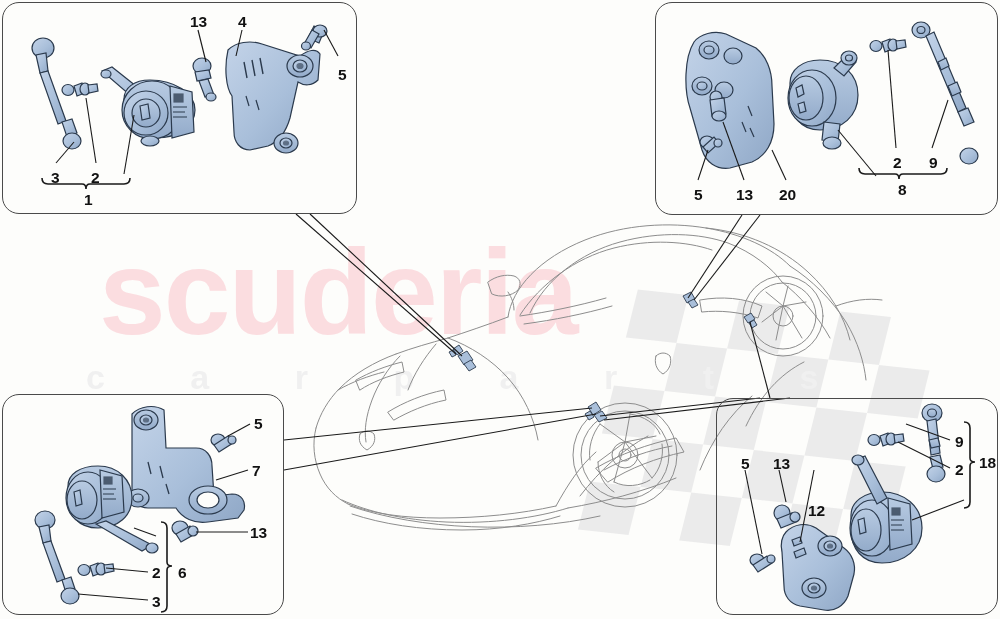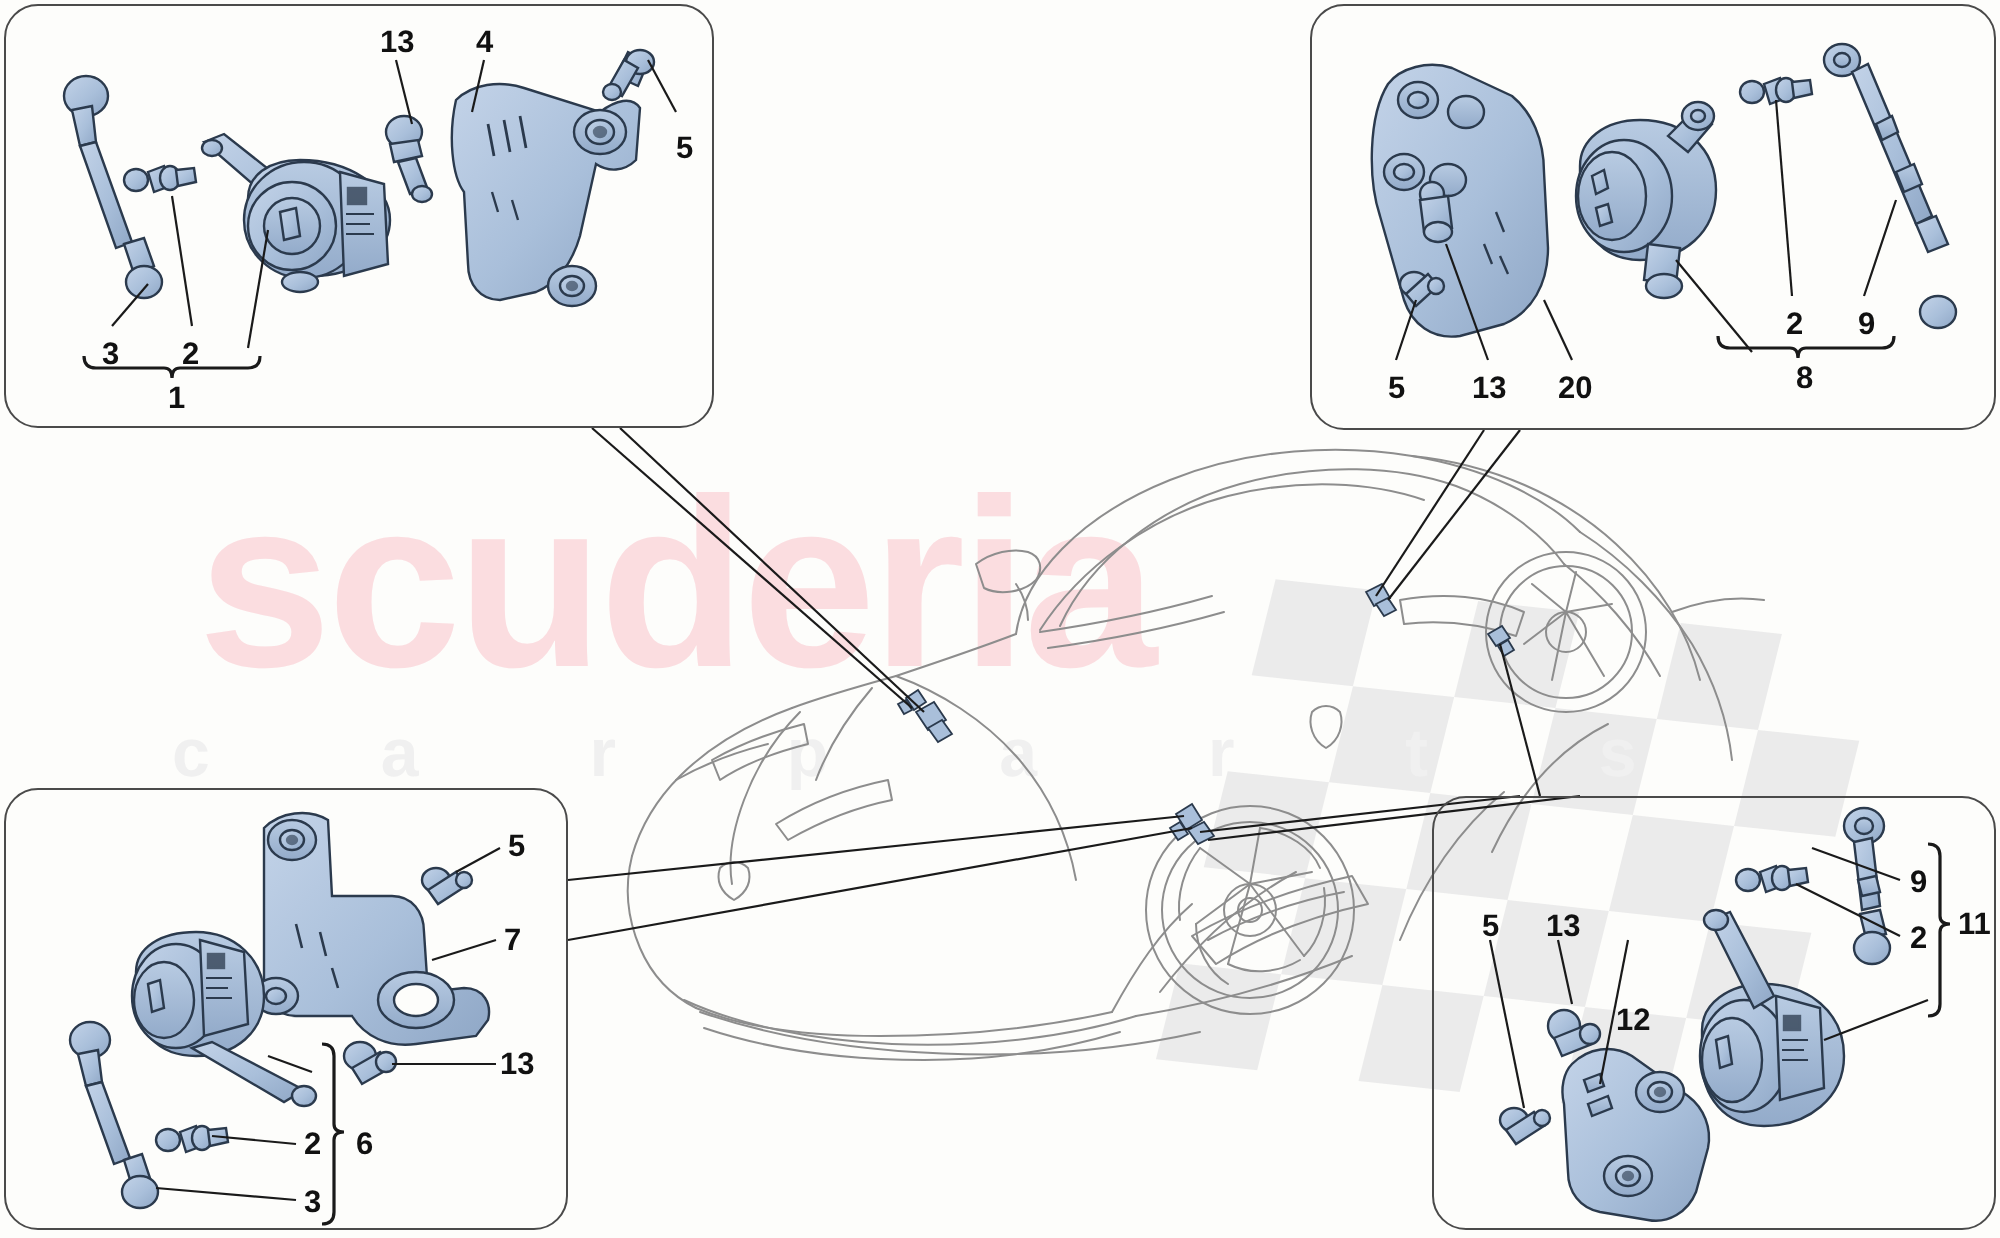--- a/index.html
+++ b/index.html
@@ -506,16 +506,16 @@
     <div class="lab" style="left:250px;top:525px;">13</div>
     <div class="lab" style="left:152px;top:565px;">2</div>
     <div class="lab" style="left:152px;top:594px;">3</div>
     <div class="lab" style="left:178px;top:565px;">6</div>
 
     <div class="lab" style="left:741px;top:456px;">5</div>
     <div class="lab" style="left:773px;top:456px;">13</div>
     <div class="lab" style="left:808px;top:456px;margin-top:47px;">12</div>
     <div class="lab" style="left:955px;top:434px;">9</div>
     <div class="lab" style="left:955px;top:462px;">2</div>
-    <div class="lab" style="left:979px;top:455px;">11</div>
+    <div class="lab" style="left:979px;top:455px;">18</div>
   </div>
 
 </div>
 
 </body></html>

